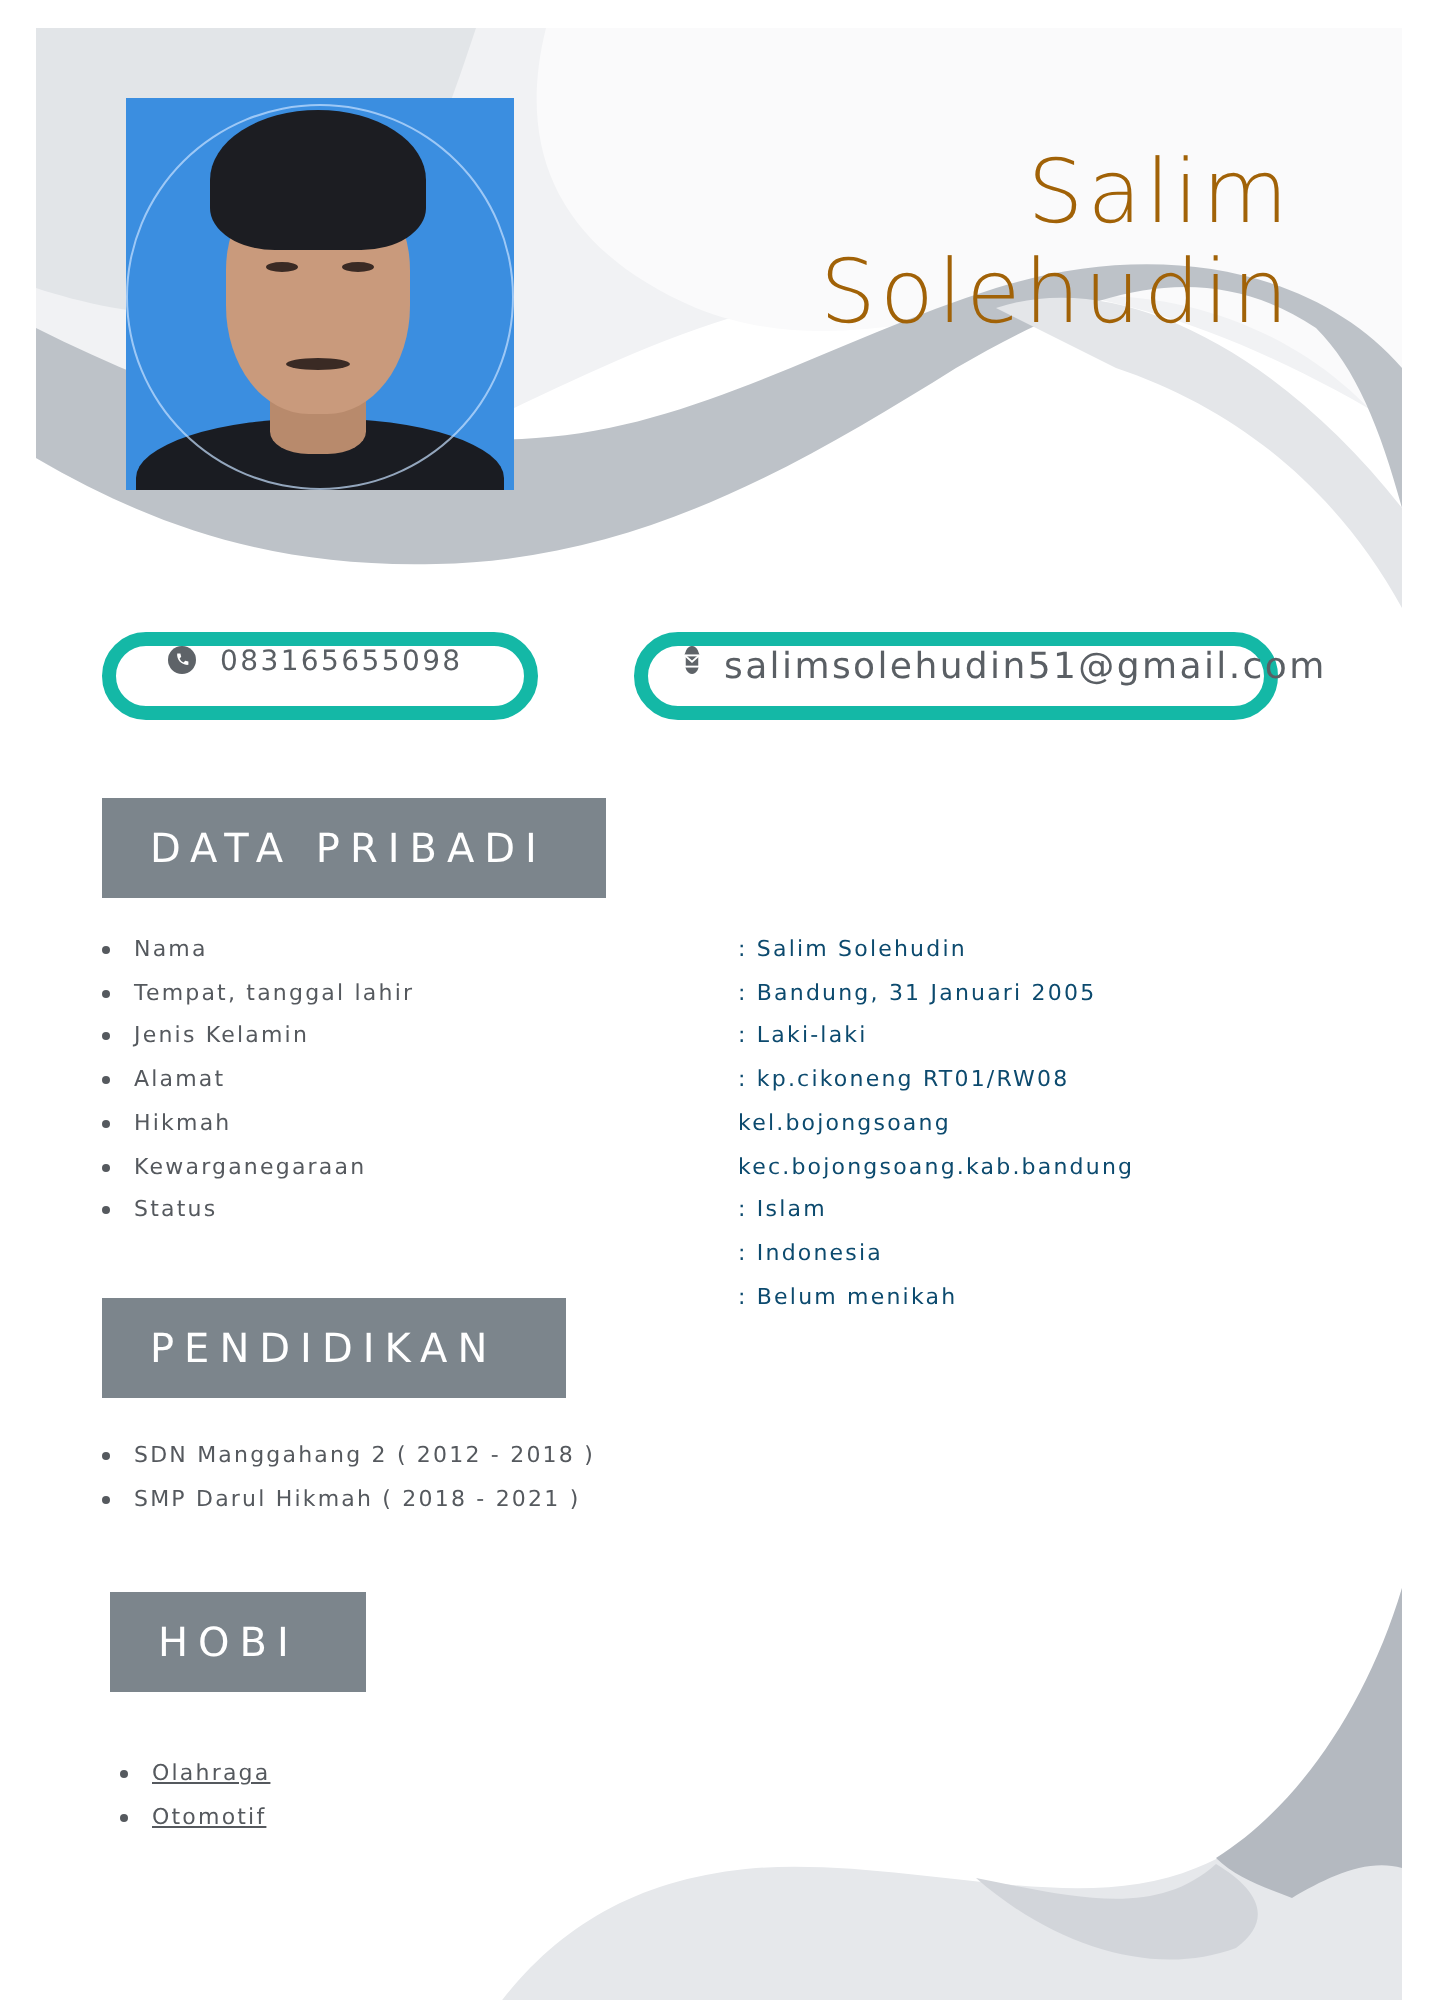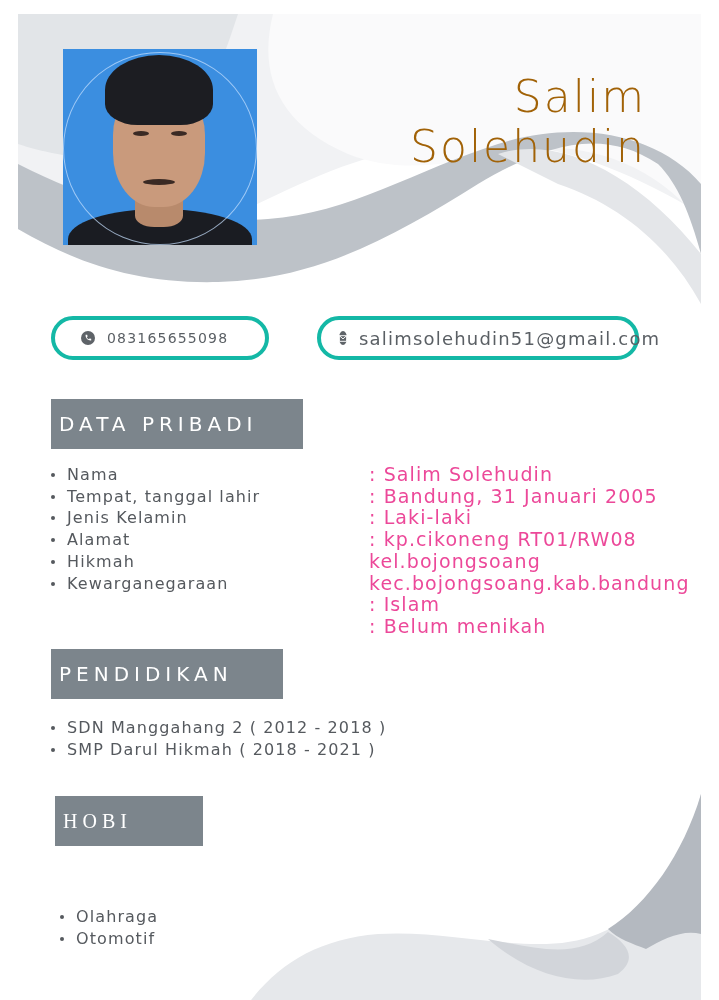--- a/index.html
+++ b/index.html
@@ -12,41 +12,41 @@
   .photo .hair { position: absolute; left: 42px; top: 6px; width: 108px; height: 70px; background: #1c1d22; border-radius: 50% 50% 30% 30%; }
   .photo .face { position: absolute; left: 50px; top: 38px; width: 92px; height: 120px; background: #c99a7c; border-radius: 40% 40% 45% 45%; }
   .photo .eyeL, .photo .eyeR { position: absolute; top: 82px; width: 16px; height: 5px; background: #3a2a24; border-radius: 50%; }
   .photo .eyeL { left: 70px; } .photo .eyeR { left: 108px; }
   .photo .mouth { position: absolute; left: 80px; top: 130px; width: 32px; height: 6px; background: #3a2a24; border-radius: 50%; }
   .photo .shirt { position: absolute; left: 5px; top: 160px; width: 184px; height: 60px; background: #1a1c22; border-radius: 50% 50% 0 0; }
   .photo .neck { position: absolute; left: 72px; top: 150px; width: 48px; height: 28px; background: #b88a6c; border-radius: 0 0 40% 40%; }
 
   .name { position: absolute; right: 55px; top: 58px; text-align: right; font-family: "DejaVu Sans", sans-serif; font-weight: 300; font-size: 44px; line-height: 50px; color: #a16207; letter-spacing: 2px; }
 
-  .pill { position: absolute; height: 44px; border: 4px solid #14b8a6; border-radius: 22px; background: #ffffff; display: flex; align-items: center; box-sizing: border-box; }
+  .pill { position: absolute; height: 44px; border: 7px solid #14b8a6; border-radius: 22px; background: #ffffff; display: flex; align-items: flex-start; box-sizing: border-box; }
   .pill .ic { width: 14px; height: 14px; border-radius: 50%; background: #5e6368; margin-right: 12px; display: flex; align-items: center; justify-content: center; color: #fff; font-size: 8px; line-height: 1; }
   .pill .tx { font-size: 14px; color: #5a5f64; letter-spacing: 1.2px; }
   .pill-phone { left: 33px; top: 302px; width: 218px; padding-left: 26px; }
   .pill-email { left: 299px; top: 302px; width: 322px; padding-left: 18px; }
   .pill-email .tx { font-size: 18px; }
 
-  .sec-head { position: absolute; background: #7c858c; color: #ffffff; font-size: 20px; letter-spacing: 5px; display: flex; align-items: center; box-sizing: border-box; padding-left: 8px; }
+  .sec-head { position: absolute; background: #7c858c; color: #ffffff; font-size: 20px; letter-spacing: 5px; display: flex; align-items: center; box-sizing: border-box; padding-left: 24px; }
   .h-pribadi { left: 33px; top: 385px; width: 252px; height: 50px; }
   .h-pendidikan { left: 33px; top: 635px; width: 232px; height: 50px; }
-  .h-hobi { left: 37px; top: 782px; width: 148px; height: 50px; font-family: Liberation Serif, serif; }
+  .h-hobi { left: 37px; top: 782px; width: 128px; height: 50px; }
 
   ul.blist { position: absolute; margin: 0; padding: 0; list-style: none; }
-  ul.blist li { font-size: 16px; letter-spacing: 1.1px; line-height: 21.7px; color: #55595e; position: relative; padding-left: 16px; white-space: nowrap; }
+  ul.blist li { font-size: 11px; letter-spacing: 1.1px; line-height: 21.7px; color: #55595e; position: relative; padding-left: 16px; white-space: nowrap; }
   ul.blist li::before { content: ""; position: absolute; left: 0; top: 9px; width: 4px; height: 4px; border-radius: 50%; background: #55595e; }
   .labels { left: 33px; top: 450px; }
   .edu { left: 33px; top: 703px; }
-  .hobi { left: 42px; top: 892px; }
+  .hobi { left: 42px; top: 862px; text-decoration: underline; }
 
   .values { position: absolute; left: 351px; top: 450px; }
-  .values div { font-size: 19px; letter-spacing: 1.1px; line-height: 21.7px; color: #ec4899; white-space: nowrap; }
+  .values div { font-size: 11px; letter-spacing: 1.1px; line-height: 21.7px; color: #0c4a6e; white-space: nowrap; }
 </style>
 </head>
 <body>
 
 <div class="page">
   <svg class="bg-svg" width="683" height="990" viewBox="0 0 683 990">
 
     <path d="M0,0 L683,0 L683,200 C600,150 520,120 420,130 C320,140 250,190 150,230 C90,250 40,240 0,215 Z" fill="#f1f2f4"></path>
     <path d="M0,0 L255,0 C240,60 260,110 330,140 C380,160 430,150 480,140 C560,120 640,150 683,210 L683,0 Z" fill="#fafafb"></path>
     <path d="M0,0 L220,0 C200,60 180,120 120,140 C80,150 30,140 0,130 Z" fill="#e2e5e8"></path>
@@ -96,30 +96,32 @@
 
   <div class="sec-head h-pribadi">DATA PRIBADI</div>
 
   <ul class="blist labels">
     <li>Nama</li>
     <li>Tempat, tanggal lahir</li>
     <li>Jenis Kelamin</li>
     <li>Alamat</li>
     <li>Hikmah</li>
     <li>Kewarganegaraan</li>
+    <li>Status</li>
   </ul>
 
   <div class="values">
     <div>:  Salim Solehudin</div>
     <div>:  Bandung, 31 Januari 2005</div>
     <div>:  Laki-laki</div>
     <div>:  kp.cikoneng RT01/RW08</div>
     <div>kel.bojongsoang</div>
     <div>kec.bojongsoang.kab.bandung</div>
     <div>:  Islam</div>
+    <div>:  Indonesia</div>
     <div>:  Belum menikah</div>
   </div>
 
   <div class="sec-head h-pendidikan">PENDIDIKAN</div>
 
   <ul class="blist edu">
     <li>SDN Manggahang 2 ( 2012 - 2018 )</li>
     <li>SMP Darul Hikmah ( 2018 - 2021 )</li>
   </ul>
 

